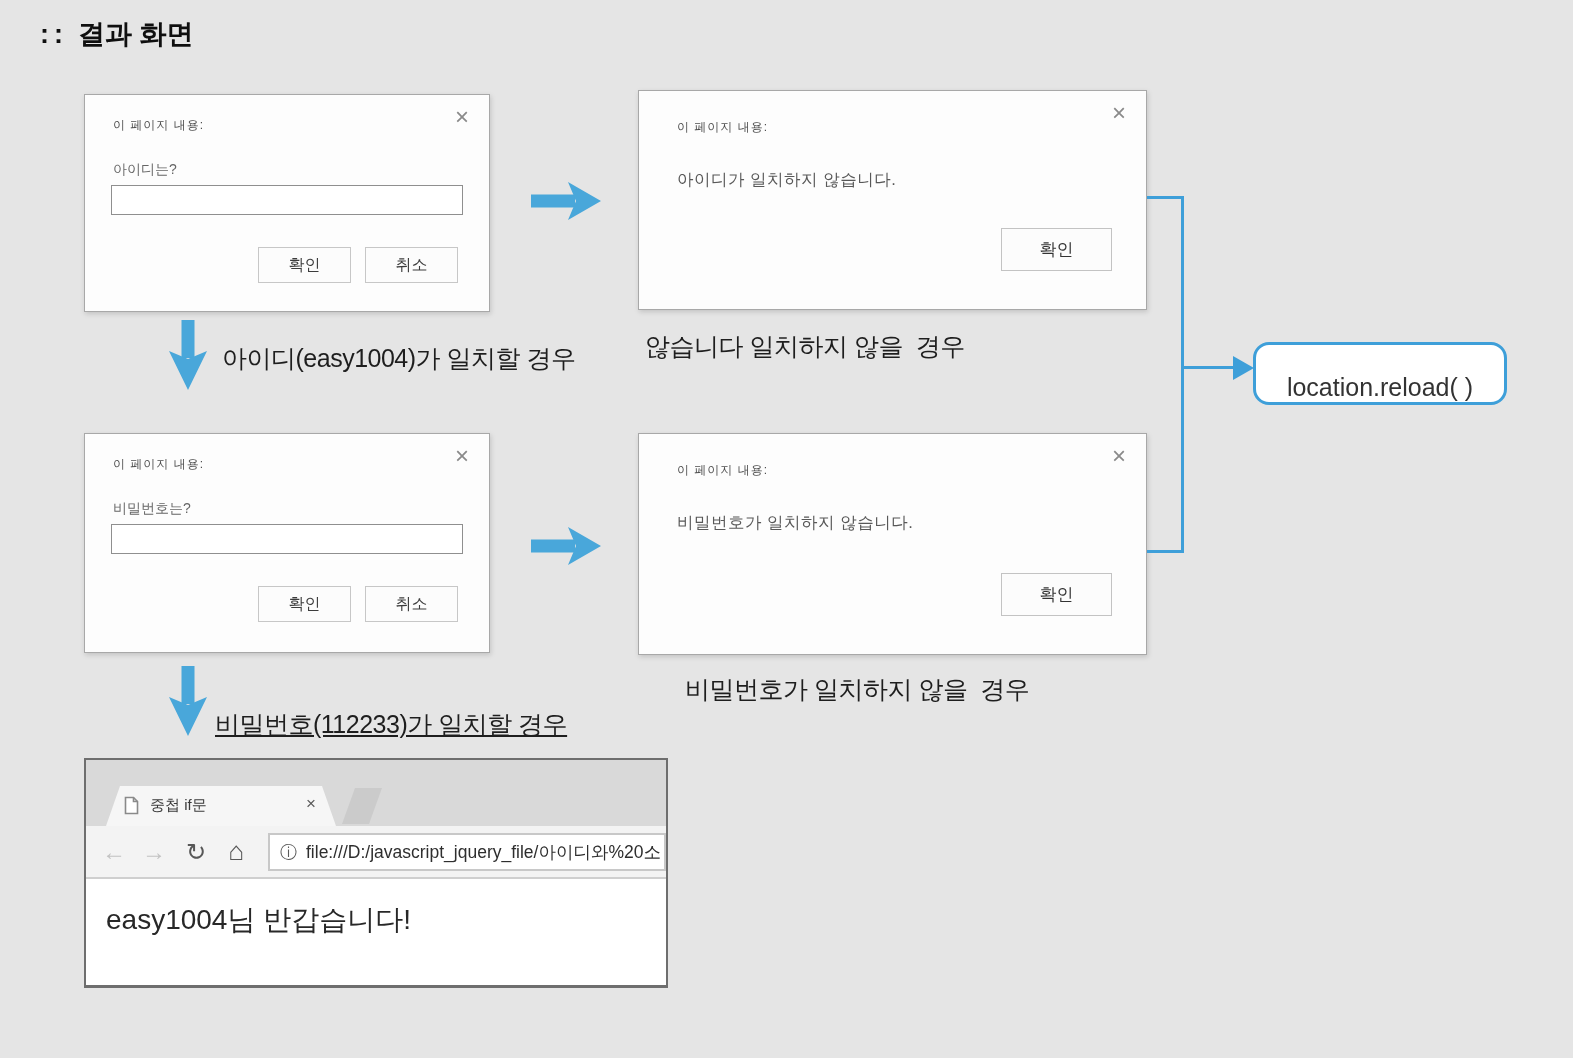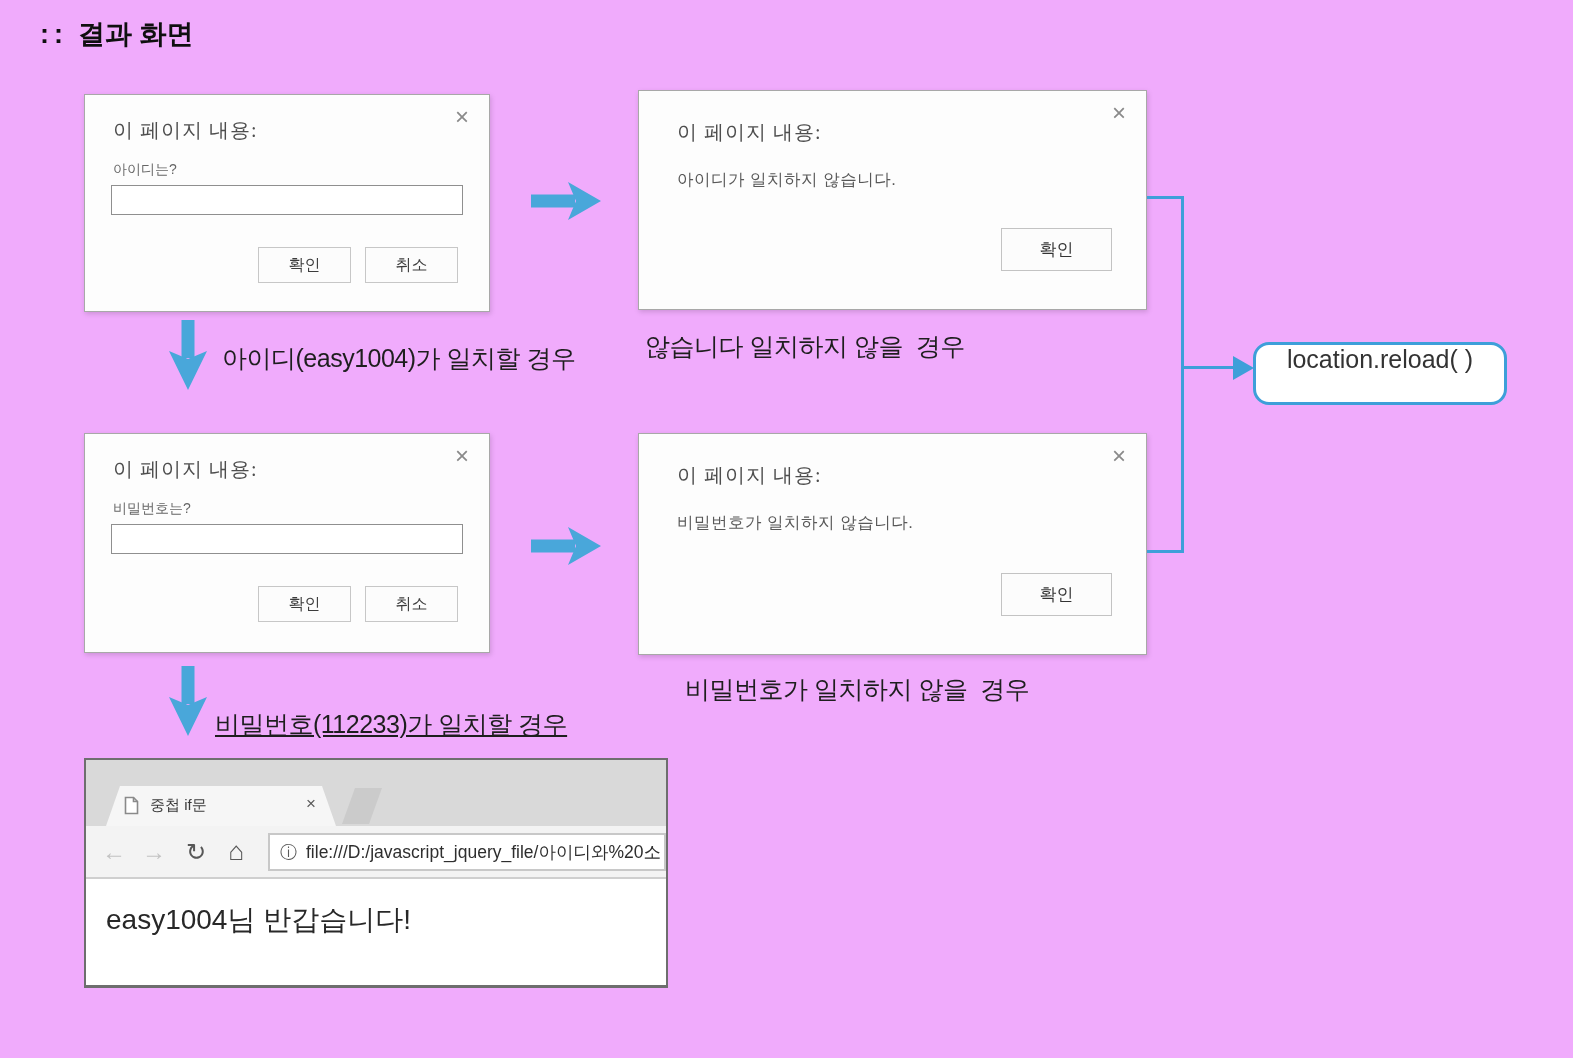--- a/index.html
+++ b/index.html
@@ -1,25 +1,25 @@
 <!DOCTYPE html>
 <html><head>
 <meta charset="utf-8">
 <style>
   html,body{margin:0;padding:0;}
   body{font-family:"Liberation Sans","DejaVu Sans",sans-serif;}
-  .stage{position:relative;width:1573px;height:1058px;background:#f0abfc;overflow:hidden;}
+  .stage{position:relative;width:1573px;height:1058px;background:#e5e5e5;overflow:hidden;}
 
   
   .page-title{position:absolute;left:40px;top:16px;font-size:27px;font-weight:bold;color:#0f0f0f;}
   .title-prefix{letter-spacing:5px;margin-right:10px;font-weight:bold;}
 
   
   .dialog{position:absolute;background:#fdfdfd;border:1px solid #a8a8a8;box-shadow:1px 2px 5px rgba(0,0,0,.15);box-sizing:border-box;}
-  .dlg-title{position:absolute;left:28px;top:22px;font-size:20px;color:#4e4e4e;letter-spacing:1px;font-family:Liberation Serif, serif;}
+  .dlg-title{position:absolute;left:28px;top:22px;font-size:12px;color:#4e4e4e;letter-spacing:1px;}
   .dlg-close{position:absolute;right:20px;top:10px;font-size:24px;color:#8a8a8a;line-height:1;cursor:default;}
   .dlg-label{position:absolute;left:28px;top:66px;font-size:14px;color:#666;}
   .dlg-input{position:absolute;left:26px;top:90px;width:352px;height:30px;border:1px solid #8f8f8f;background:#fff;box-sizing:border-box;font-size:15px;padding:0 6px;}
   .dlg-buttons{position:absolute;top:152px;right:31px;display:flex;gap:14px;}
   .dlg-btn{width:93px;height:36px;background:#fcfcfc;border:1px solid #c7c7c7;font-size:16px;color:#3c3c3c;font-family:inherit;}
   .alert .dlg-title{left:38px;top:28px;}
   .alert-msg{position:absolute;left:38px;top:78px;font-size:16.5px;color:#585858;letter-spacing:.5px;}
   .alert-ok{position:absolute;right:34px;bottom:38px;width:111px;height:43px;background:#fcfcfc;border:1px solid #c3c3c3;font-size:17px;color:#333;font-family:inherit;}
 
   
@@ -43,21 +43,21 @@
   #cap-pw-match{left:215px;top:708px;text-decoration:underline;}
   #cap-both-match{left:84px;top:1000px;}
 
   
   .cline{position:absolute;background:#3e9fd9;}
   #cl-h1{left:1147px;top:196px;width:37px;height:3px;}
   #cl-v{left:1181px;top:196px;width:3px;height:357px;}
   #cl-h2{left:1147px;top:550px;width:37px;height:3px;}
   #cl-arrowline{left:1181px;top:366px;width:54px;height:3px;}
   #cl-arrowhead{position:absolute;left:1233px;top:356px;width:0;height:0;border-left:21px solid #3e9fd9;border-top:12px solid transparent;border-bottom:12px solid transparent;}
-  .reload-box{position:absolute;left:1253px;top:342px;width:254px;height:63px;background:#fff;border:3px solid #3e9fd9;border-radius:16px;box-sizing:border-box;display:flex;align-items:flex-start;justify-content:center;font-size:25px;color:#333;}
+  .reload-box{position:absolute;left:1253px;top:342px;width:254px;height:63px;background:#fff;border:3px solid #3e9fd9;border-radius:16px;box-sizing:border-box;display:flex;align-items:flex-end;justify-content:center;font-size:25px;color:#333;}
 
   
   .browser{position:absolute;left:84px;top:758px;width:584px;height:230px;background:#fff;border:2px solid #6e6e6e;border-bottom-width:3px;box-sizing:border-box;overflow:hidden;}
   .tabstrip{position:absolute;left:0;top:0;width:100%;height:66px;background:#d9d9d9;}
   .tab{position:absolute;left:20px;top:26px;width:230px;height:40px;background:#f6f6f6;-webkit-clip-path:polygon(14px 0,calc(100% - 14px) 0,100% 100%,0 100%);clip-path:polygon(14px 0,calc(100% - 14px) 0,100% 100%,0 100%);}
   .tab-title{position:absolute;left:44px;top:10px;font-size:15px;color:#3a3a3a;}
   .tab-close{position:absolute;right:20px;top:8px;font-size:17px;color:#5a5a5a;}
   .tab-docicon{position:absolute;left:18px;top:10px;}
   .newtab{position:absolute;left:256px;top:28px;width:40px;height:36px;background:#cbcbcb;-webkit-clip-path:polygon(13px 0,100% 0,calc(100% - 13px) 100%,0 100%);clip-path:polygon(13px 0,100% 0,calc(100% - 13px) 100%,0 100%);}
   .toolbar{position:absolute;left:0;top:66px;width:100%;height:53px;background:#f3f3f3;border-bottom:2px solid #cfcfcf;box-sizing:border-box;}

